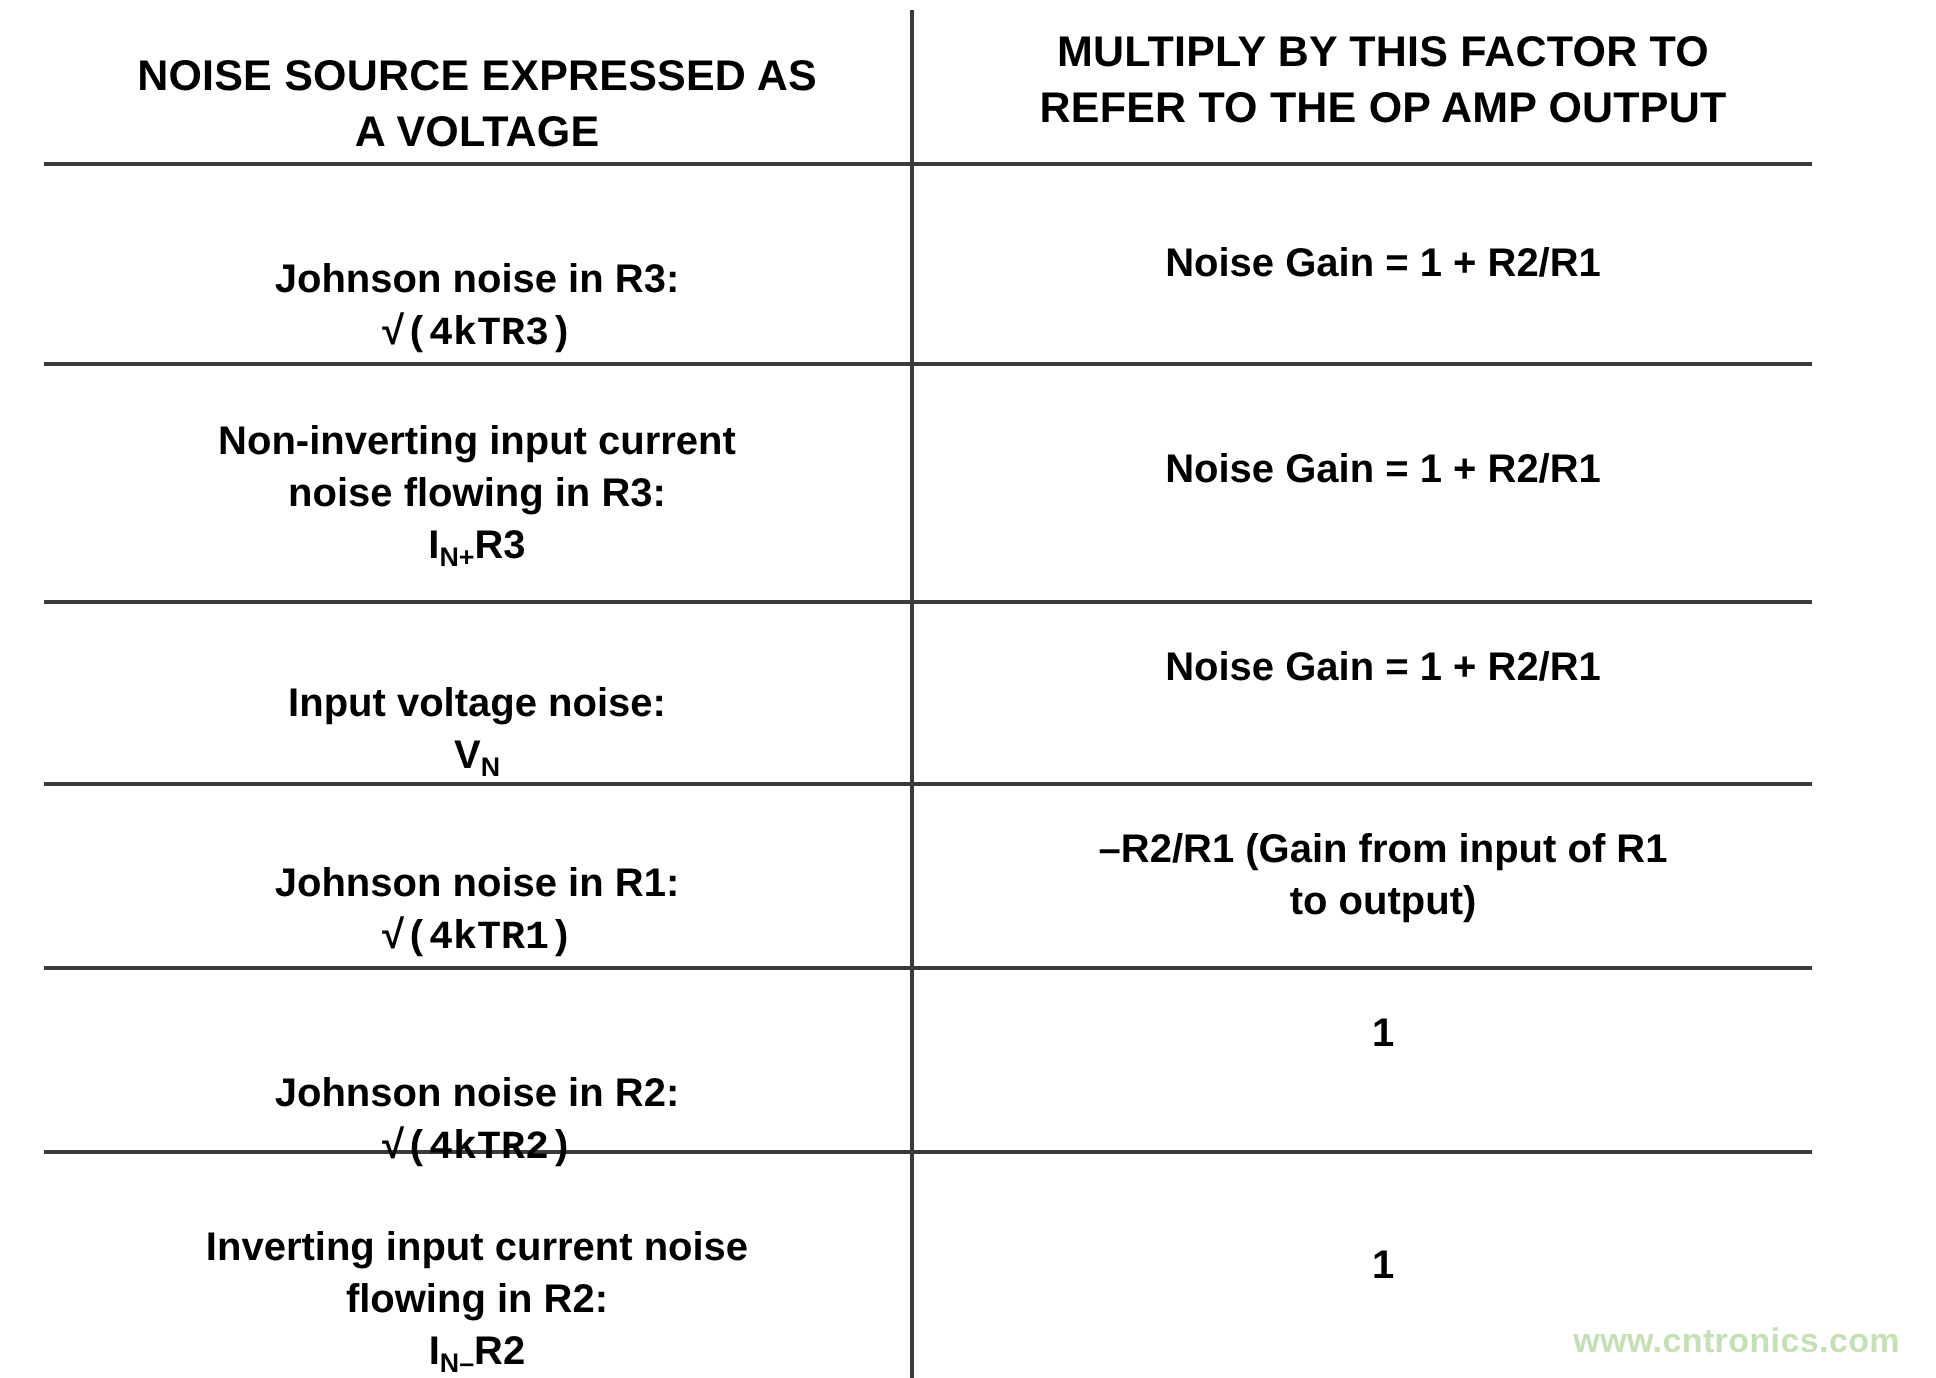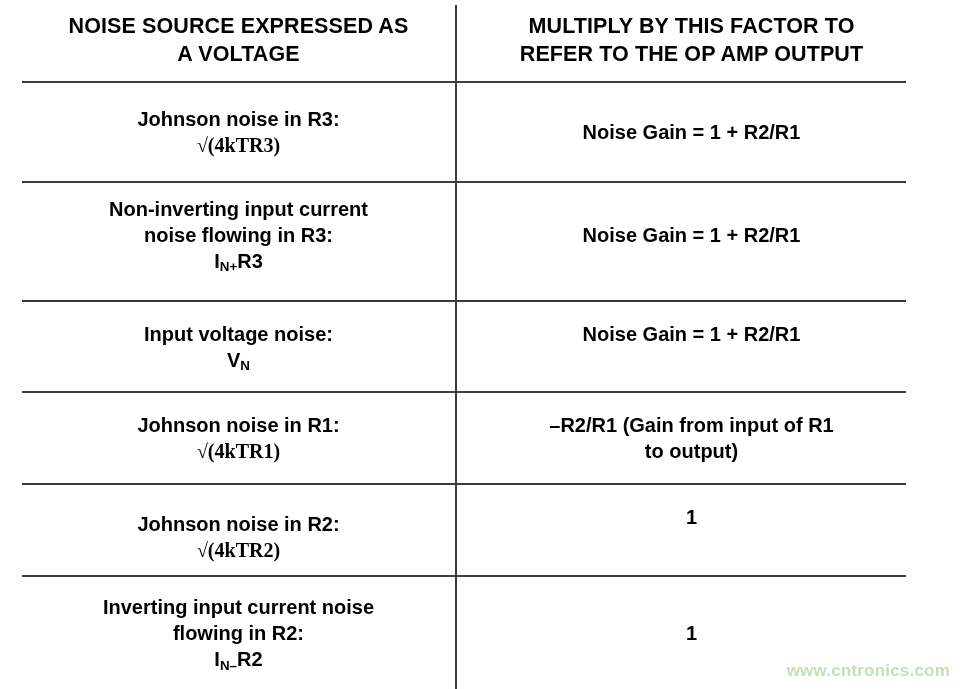--- a/index.html
+++ b/index.html
@@ -62,21 +62,21 @@
     align-items: center;
     justify-content: center;
     text-align: center;
     font-weight: bold;
     color: #000000;
     line-height: 1.30;
     padding: 0 10px;
   }
   .cell.top-align { align-items: flex-start; }
 
-  .col-left  { left: 0px;   width: 433px; }
+  .col-left  { left: 0px;   width: 433px; align-items: flex-end; }
   .col-right { left: 435px; width: 449px; padding-left: 30px; }
 
   .row-head { top: 0px;   height: 81px;  }
   .row-0    { top: 83px;  height: 98px;  }
   .row-1    { top: 183px; height: 103px; }
   .row-2    { top: 302px; height: 89px;  }
   .row-3    { top: 393px; height: 90px;  }
   .row-4    { top: 485px; height: 103px;  }
   .row-5    { top: 577px; height: 112px; }
 
@@ -87,21 +87,21 @@
   .cell.top-align .inner { padding-top: 19px; }
 
   sub {
     font-size: 0.67em;
     vertical-align: baseline;
     position: relative;
     bottom: -0.28em;
     font-weight: bold;
   }
 
-  .radical { font-family: Liberation Serif, serif; }
+  .radical { font-family: Liberation Mono, monospace; }
 
   
   .watermark {
     position: absolute;
     right: 18px;
     bottom: 8px;
     font-size: 17px;
     font-weight: bold;
     color: #c5e0b4;
     letter-spacing: 0.2px;

